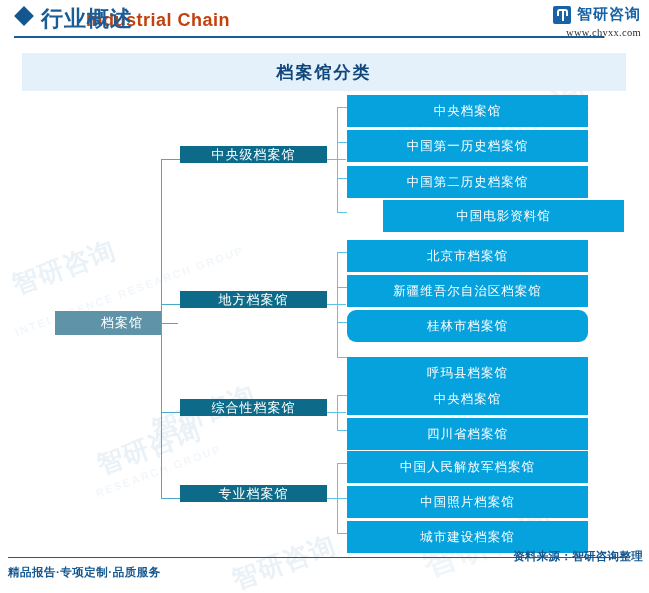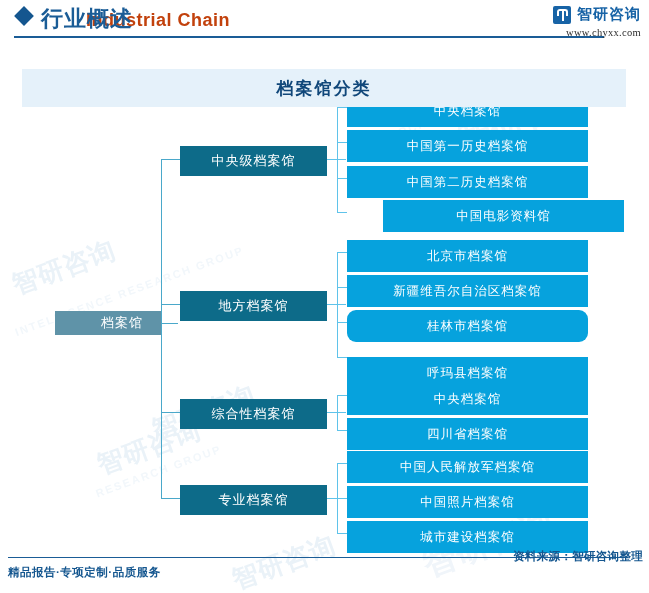--- a/index.html
+++ b/index.html
@@ -36,33 +36,33 @@
   .brand-mark:before{content:"";position:absolute;left:4px;top:3px;width:7px;height:5px;
       border:2px solid #fff;border-bottom:none;border-radius:3px 3px 0 0;}
   .brand-mark:after{content:"";position:absolute;left:9px;top:3px;width:2px;height:12px;
       background:#fff;}
   .brand-name{font-size:15px;color:#1763a6;font-weight:bold;letter-spacing:1px;}
   .brand-url{font-size:10.5px;color:#2b2b2b;margin-top:3px;letter-spacing:.3px;
       font-family:"Liberation Serif","DejaVu Serif",serif;}
 
   
   .banner{position:absolute;left:22px;top:53px;width:604px;height:38px;
-      background:#e5f1fa;z-index:4;margin-top:16px;}
+      background:#e5f1fa;z-index:4;}
   .banner-title{position:absolute;left:0;top:0;width:604px;height:38px;
       display:flex;align-items:center;justify-content:center;
       font-size:17px;color:#10477a;font-weight:bold;letter-spacing:2px;}
 
   
   .chart{position:absolute;left:0;top:88px;width:649px;height:470px;z-index:3;}
 
   .node{position:absolute;display:flex;align-items:center;justify-content:center;
       color:#ffffff;letter-spacing:1px;box-sizing:border-box;}
 
   .root{left:55px;width:106px;height:24px;background:#5f93a8;font-size:13px;}
-  .lvl2{left:180px;width:147px;height:30px;background:#0d6b89;font-size:13px;}
+  .lvl2{left:180px;width:147px;height:17px;background:#0d6b89;font-size:13px;}
   .leaf{left:347px;width:241px;height:32px;background:#06a2dd;font-size:12.5px;}
 
   
   .ln{position:absolute;background:#5fc3ea;}
   .ln.dk{background:#4aa8ca;}
   .h{height:1px;}
   .v{width:1px;}
 
   
   .footer{position:absolute;left:0;bottom:0;width:649px;height:40px;z-index:5;}

